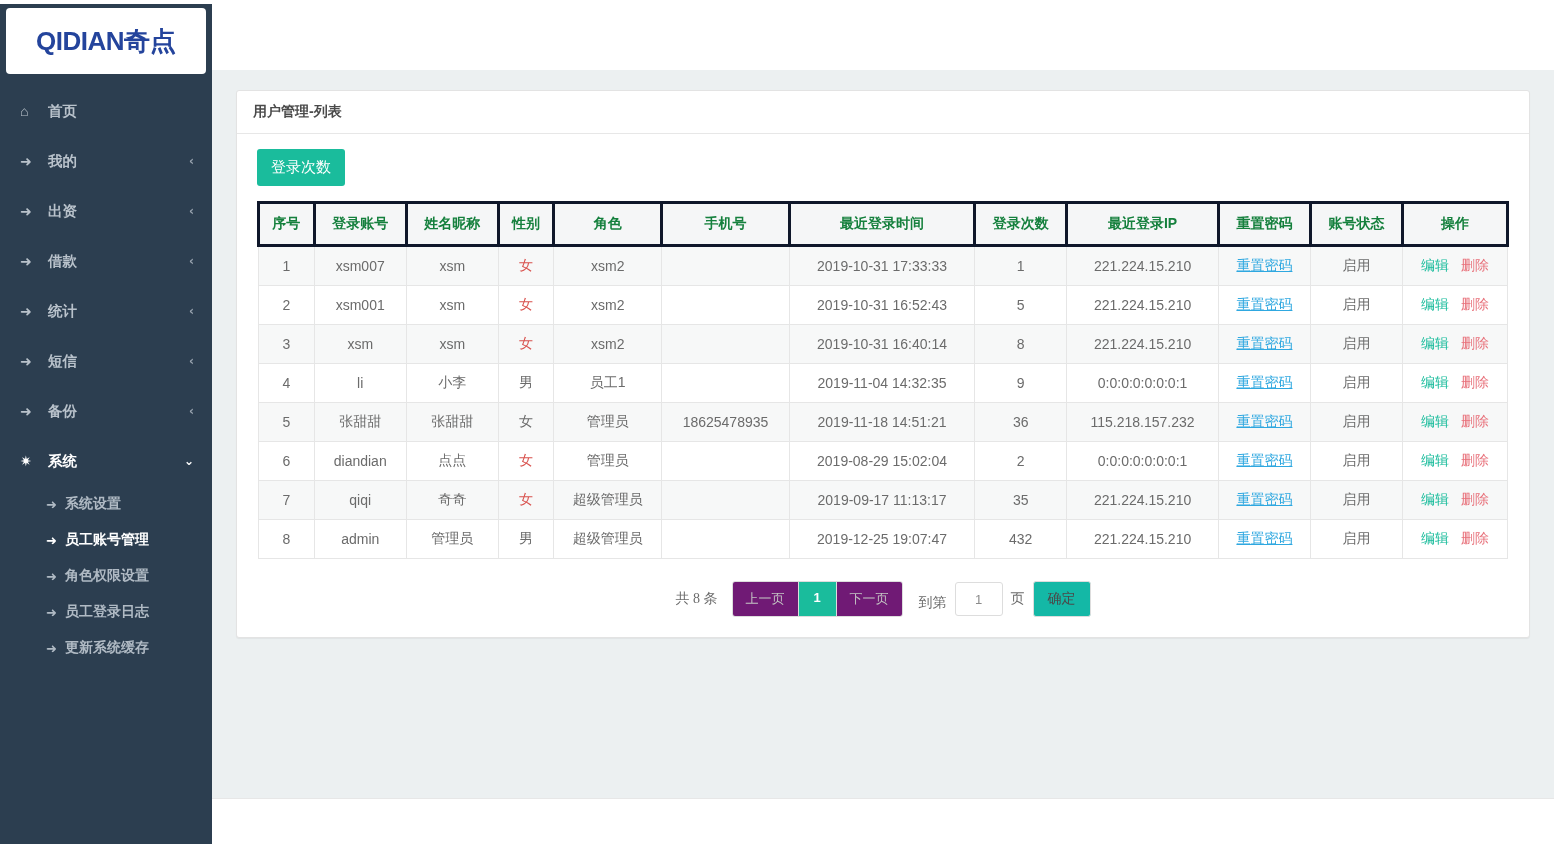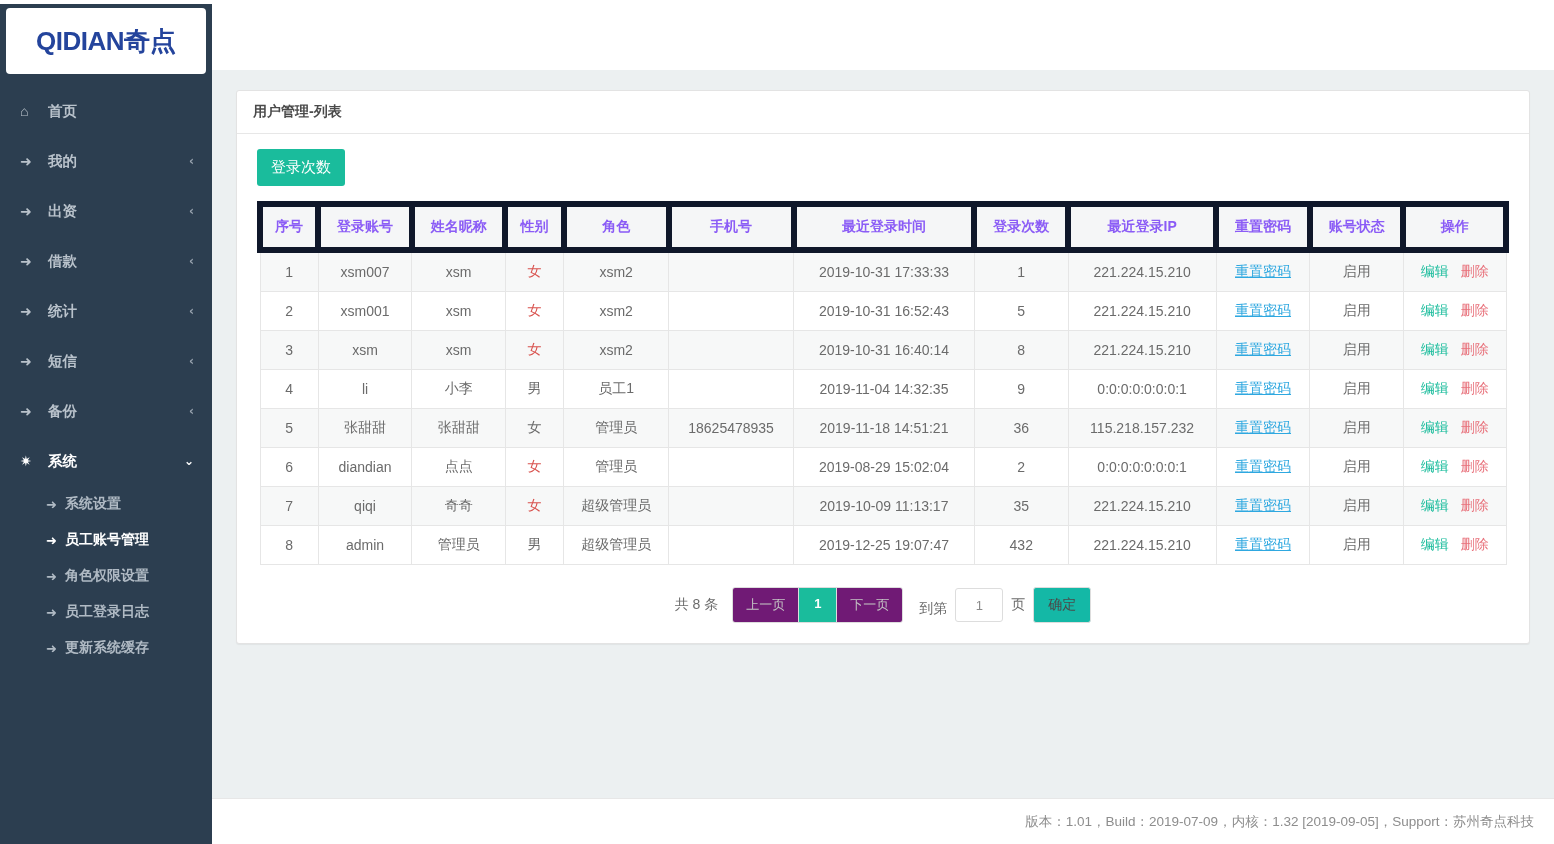--- a/index.html
+++ b/index.html
@@ -173,22 +173,22 @@
 
   
   table.grid {
     width: 100%;
     border-collapse: collapse;
     margin-top: 15px;
     font-size: 14px;
   }
   table.grid th {
     background: #f5f6f7;
-    border: 6px solid #0f172a;
-    color: #8b5cf6;
+    border: 3px solid #0f172a;
+    color: #15803d;
     font-weight: bold;
     text-align: center;
     padding: 11px 6px;
     white-space: nowrap;
   }
   table.grid td {
     border: 1px solid #e6e6e6;
     color: #6b6b6b;
     text-align: center;
     padding: 10px 6px;
@@ -207,21 +207,21 @@
   .act-edit { color: #1abc9c; cursor: pointer; margin-right: 12px; }
   .act-del  { color: #e8707a; cursor: pointer; }
 
   
   .pager {
     margin-top: 22px;
     display: flex; align-items: center; justify-content: center;
     font-size: 14px; color: #6b6b6b;
     gap: 0;
   }
-  .pager .total { margin-right: 14px; color: #6b6b6b; }
+  .pager .total { margin-right: 14px; color: #6b6b6b; font-family: Liberation Serif, serif; }
   .pg-group { display: flex; border: 1px solid #ddd; border-radius: 3px; overflow: hidden; }
   .pg-btn {
     padding: 8px 13px;
     background: #701a75;
     color: #c3c3c3;
     cursor: pointer;
     border-right: 1px solid #ddd;
     font-size: 13px;
   }
   .pg-btn:last-child { border-right: none; }
@@ -443,21 +443,21 @@
                 <td>启用</td>
                 <td><span class="act-edit">编辑</span><span class="act-del">删除</span></td>
               </tr>
               <tr>
                 <td>7</td>
                 <td>qiqi</td>
                 <td>奇奇</td>
                 <td><span class="female">女</span></td>
                 <td>超级管理员</td>
                 <td></td>
-                <td>2019-10-09 11:13:17</td>
+                <td>2019-09-17 11:13:17</td>
                 <td>35</td>
                 <td>221.224.15.210</td>
                 <td><span class="link-reset">重置密码</span></td>
                 <td>启用</td>
                 <td><span class="act-edit">编辑</span><span class="act-del">删除</span></td>
               </tr>
               <tr>
                 <td>8</td>
                 <td>admin</td>
                 <td>管理员</td>
@@ -484,16 +484,15 @@
           <span class="goto">到第</span>
           <input class="pg-input" type="text" value="1" style="">
           <span class="unit">页</span>
           <button class="pg-ok">确定</button>
         </div>
       </div>
     </section>
   </main>
 
   <footer class="footer">
-    <div class="footer-right">版本：1.01，Build：2019-07-09，内核：1.32 [2019-09-05]，Support：苏州奇点科技</div>
   </footer>
 
 </div>
 
 </body></html>

